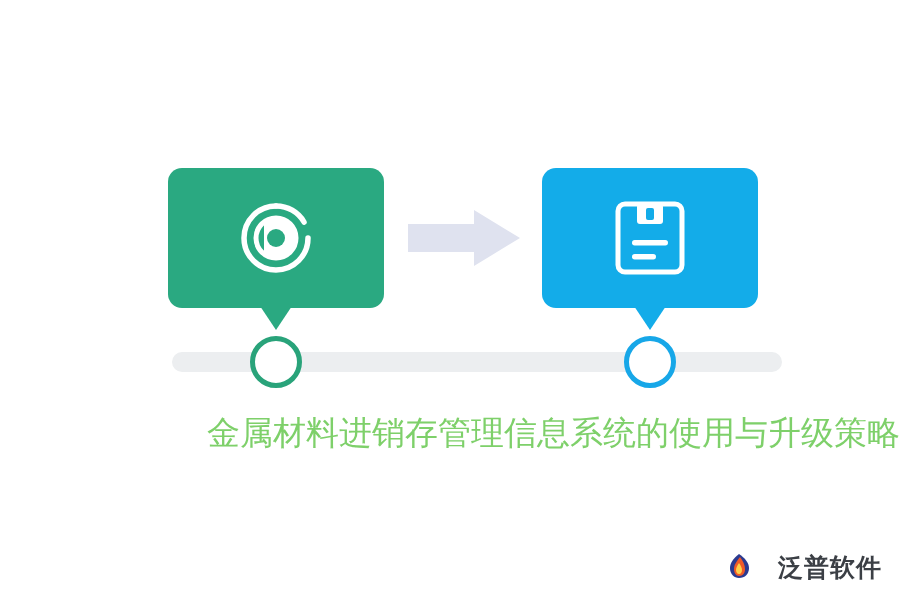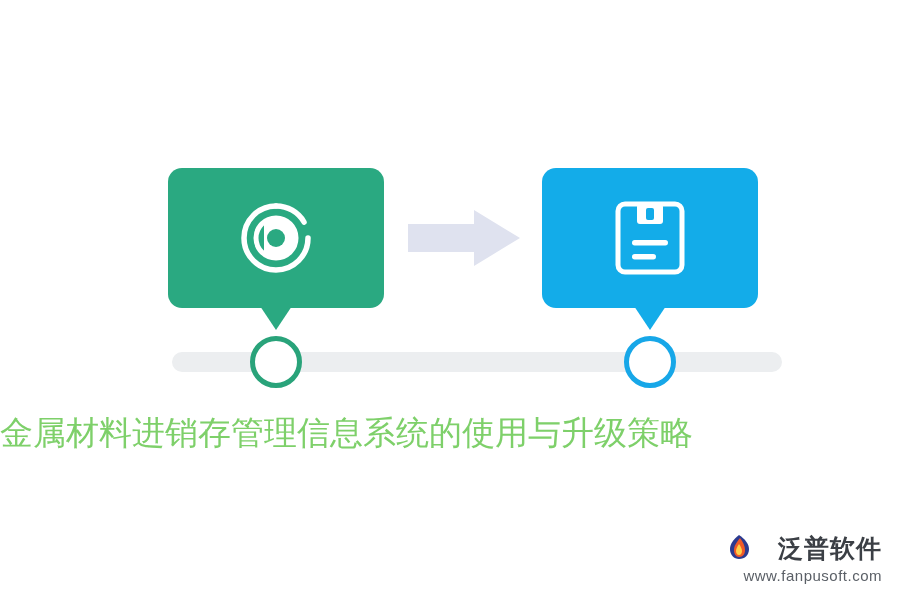--- a/index.html
+++ b/index.html
@@ -102,21 +102,21 @@
     width: 116px;
     height: 60px;
   }
 
   
   .headline {
     position: absolute;
     left: 0;
     top: 408px;
     width: 900px;
-    text-align: left;
+    text-align: right;
     font-size: 33px;
     line-height: 50px;
     color: #7ed06a;
     letter-spacing: 0px;
     white-space: nowrap;
     font-family: "Liberation Sans", sans-serif;
   }
 
   
   .watermark {
@@ -200,16 +200,15 @@
     <div class="wm-row">
       <span class="wm-mark">
         <svg width="30" height="30" viewBox="0 0 30 30" aria-hidden="true">
           <path d="M15 1 C9 6 6 10 6 15 C6 21 10 25 15 25 C21 25 25 21 25 15 C25 10 21 5 15 1 Z" fill="#2b3a90"></path>
           <path d="M16 4 C12 9 10 12 10 16 C10 20 12 23 15 23 C19 23 21 20 21 16 C21 12 19 8 16 4 Z" fill="#f05a28"></path>
           <path d="M15 10 C13 13 12 15 12 17 C12 19 13 21 15 21 C17 21 18 19 18 17 C18 15 17 13 15 10 Z" fill="#ffd04a"></path>
         </svg>
       </span>
       <span class="wm-name">泛普软件</span>
     </div>
-    <div class="wm-url">www.fanpusoft.com</div>
   </div>
 
 </div>
 
 </body></html>

